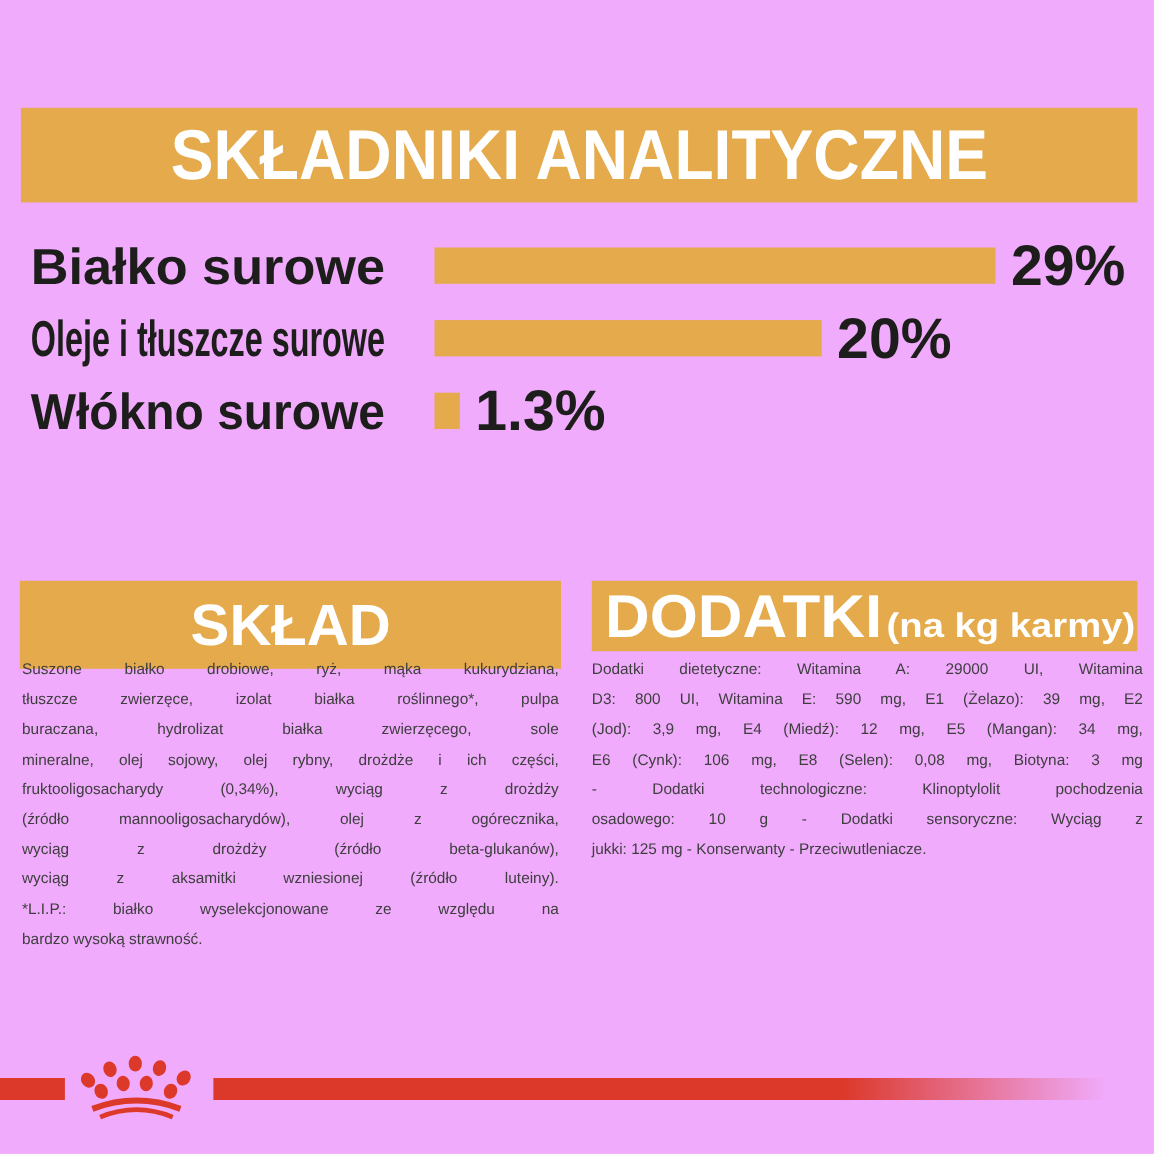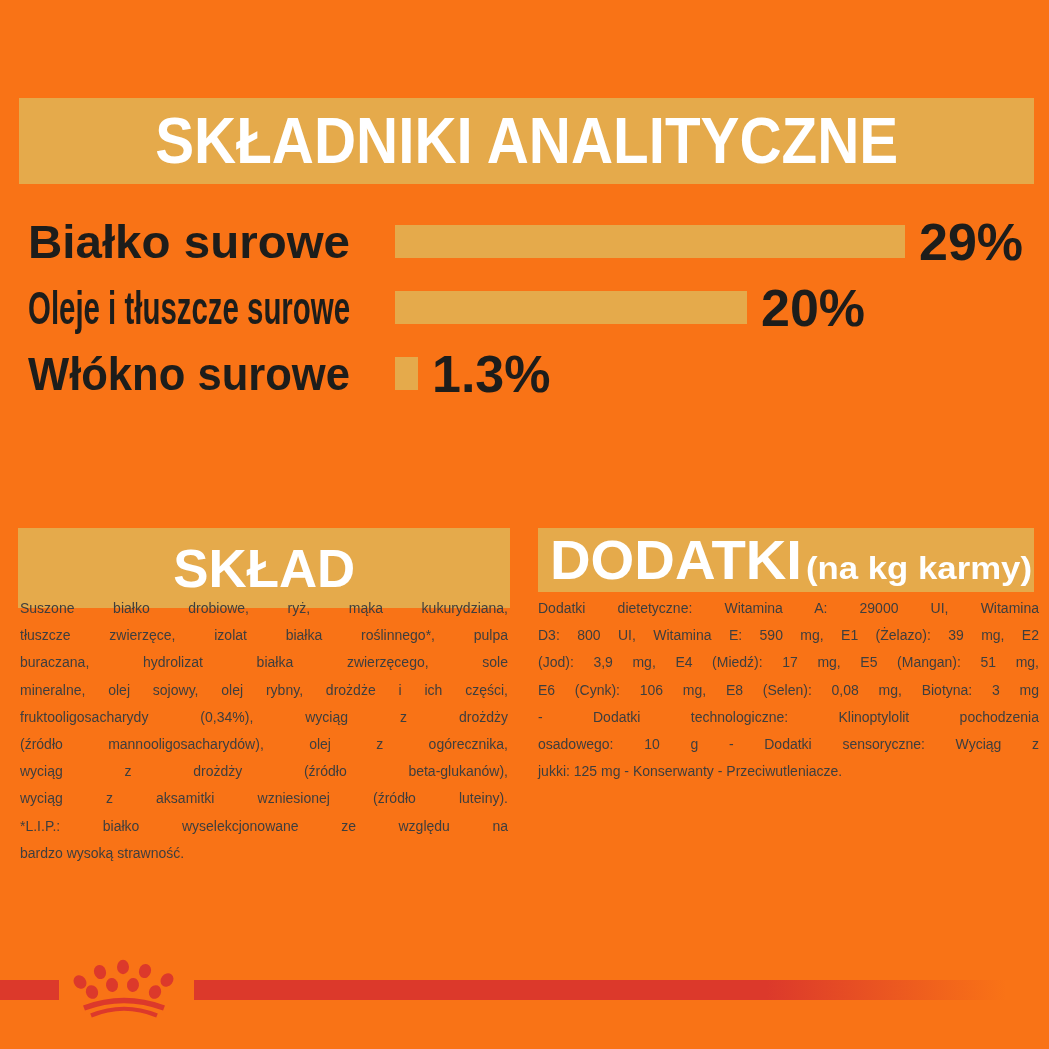--- a/index.html
+++ b/index.html
@@ -1,17 +1,17 @@
 <!DOCTYPE html>
 <html style="--gold: #E5AA4B; --red: #DC392B; --ink: #1D1D1B; --body: #3E3E3E;"><head>
 <meta charset="utf-8">
 <style>
   html,body{margin:0;padding:0;background:#ffffff;}
   .page{
-    position:relative;width:1049px;height:1049px;background:#f97316;overflow:hidden;
+    position:relative;width:1049px;height:1049px;background:#f0abfc;overflow:hidden;
     font-family:"Liberation Sans",sans-serif;
   }
   .banner{
     position:absolute;background:var(--gold);display:flex;align-items:center;justify-content:center;
   }
   #banner-top{left:19px;top:98px;width:1015px;height:86px;}
   #banner-sklad{left:18px;top:528px;width:492px;height:80px;align-items:center;}
   #banner-dodatki{left:538px;top:528px;width:496px;height:64px;justify-content:flex-start;box-sizing:border-box;padding-left:12px;}
   .banner-title{
     font-weight:bold;color:#ffffff;font-size:57px;white-space:nowrap;display:inline-block;
@@ -102,21 +102,21 @@
       <div class="jline">(źródło mannooligosacharydów), olej z ogórecznika,</div>
       <div class="jline">wyciąg z drożdży (źródło beta-glukanów),</div>
       <div class="jline">wyciąg z aksamitki wzniesionej (źródło luteiny).</div>
       <div class="jline">*L.I.P.: białko wyselekcjonowane ze względu na</div>
       <div class="jline last">bardzo wysoką strawność.</div>
     </div>
 
   <div class="body-text" id="dodatki-text">
       <div class="jline">Dodatki dietetyczne: Witamina A: 29000 UI, Witamina</div>
       <div class="jline">D3: 800 UI, Witamina E: 590 mg, E1 (Żelazo): 39 mg, E2</div>
-      <div class="jline">(Jod): 3,9 mg, E4 (Miedź): 17 mg, E5 (Mangan): 51 mg,</div>
+      <div class="jline">(Jod): 3,9 mg, E4 (Miedź): 12 mg, E5 (Mangan): 34 mg,</div>
       <div class="jline">E6 (Cynk): 106 mg, E8 (Selen): 0,08 mg, Biotyna: 3 mg</div>
       <div class="jline">- Dodatki technologiczne: Klinoptylolit pochodzenia</div>
       <div class="jline">osadowego: 10 g - Dodatki sensoryczne: Wyciąg z</div>
       <div class="jline last">jukki: 125 mg - Konserwanty - Przeciwutleniacze.</div>
     </div>
 
   <div id="line-left"></div>
   <div id="line-right"></div>
 
   <svg id="crown" width="104" height="64" viewBox="0 0 104 64" aria-hidden="true">

